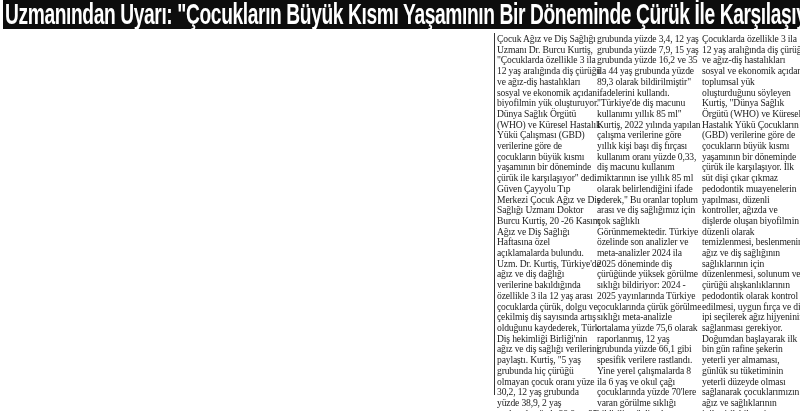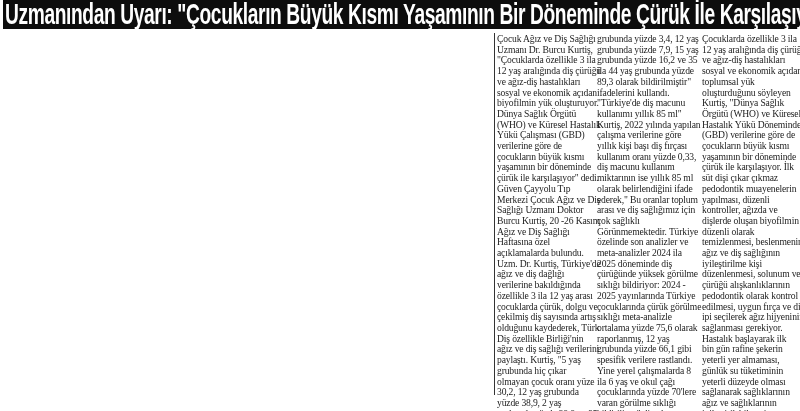--- a/index.html
+++ b/index.html
@@ -60,24 +60,24 @@
     <p>Ağız ve Diş Sağlığı</p>
     <p>Haftasına özel</p>
     <p>açıklamalarda bulundu.</p>
     <p>Uzm. Dr. Kurtiş, Türkiye'de</p>
     <p>ağız ve diş dağlığı</p>
     <p>verilerine bakıldığında</p>
     <p>özellikle 3 ila 12 yaş arası</p>
     <p>çocuklarda çürük, dolgu ve</p>
     <p>çekilmiş diş sayısında artış</p>
     <p>olduğunu kaydederek, Türk</p>
-    <p>Diş özellikle Birliği'nin</p>
+    <p>Diş hekimliği Birliği'nin</p>
     <p>ağız ve diş sağlığı verilerini</p>
     <p>paylaştı. Kurtiş, "5 yaş</p>
-    <p>grubunda hiç çıkar</p>
+    <p>grubunda hiç çürüğü</p>
     <p>olmayan çocuk oranı yüze</p>
     <p>30,2, 12 yaş grubunda</p>
     <p>yüzde 38,9, 2 yaş</p>
     <p>grubunda yüzde 38,8 ve 35</p>
   </div>
 <div class="col col-2">
     <p>grubunda yüzde 3,4, 12 yaş</p>
     <p>grubunda yüzde 7,9, 15 yaş</p>
     <p>grubunda yüzde 16,2 ve 35</p>
     <p>ila 44 yaş grubunda yüzde</p>
@@ -116,41 +116,41 @@
   </div>
 <div class="col col-3">
     <p>Çocuklarda özellikle 3 ila</p>
     <p>12 yaş aralığında diş çürüğü</p>
     <p>ve ağız-diş hastalıkları</p>
     <p>sosyal ve ekonomik açıdan</p>
     <p>toplumsal yük</p>
     <p>oluşturduğunu söyleyen</p>
     <p>Kurtiş, "Dünya Sağlık</p>
     <p>Örgütü (WHO) ve Küresel</p>
-    <p>Hastalık Yükü Döneminde</p>
+    <p>Hastalık Yükü Çocukların</p>
     <p>(GBD) verilerine göre de</p>
     <p>çocukların büyük kısmı</p>
     <p>yaşamının bir döneminde</p>
     <p>çürük ile karşılaşıyor. İlk</p>
     <p>süt dişi çıkar çıkmaz</p>
     <p>pedodontik muayenelerin</p>
     <p>yapılması, düzenli</p>
     <p>kontroller, ağızda ve</p>
     <p>dişlerde oluşan biyofilmin</p>
     <p>düzenli olarak</p>
     <p>temizlenmesi, beslenmenin</p>
     <p>ağız ve diş sağlığının</p>
-    <p>iyileştirilme kişi</p>
+    <p>sağlıklarının için</p>
     <p>düzenlenmesi, solunum ve</p>
     <p>çürüğü alışkanlıklarının</p>
     <p>pedodontik olarak kontrol</p>
     <p>edilmesi, uygun fırça ve diş</p>
     <p>ipi seçilerek ağız hijyeninin</p>
     <p>sağlanması gerekiyor.</p>
-    <p>Hastalık başlayarak ilk</p>
+    <p>Doğumdan başlayarak ilk</p>
     <p>bin gün rafine şekerin</p>
     <p>yeterli yer almaması,</p>
     <p>günlük su tüketiminin</p>
     <p>yeterli düzeyde olması</p>
-    <p>sağlanarak sağlıklarının</p>
+    <p>sağlanarak çocuklarımızın</p>
     <p>ağız ve sağlıklarının</p>
     <p>iyileştirilebilmesi</p>
   </div>
 
 </body></html>

